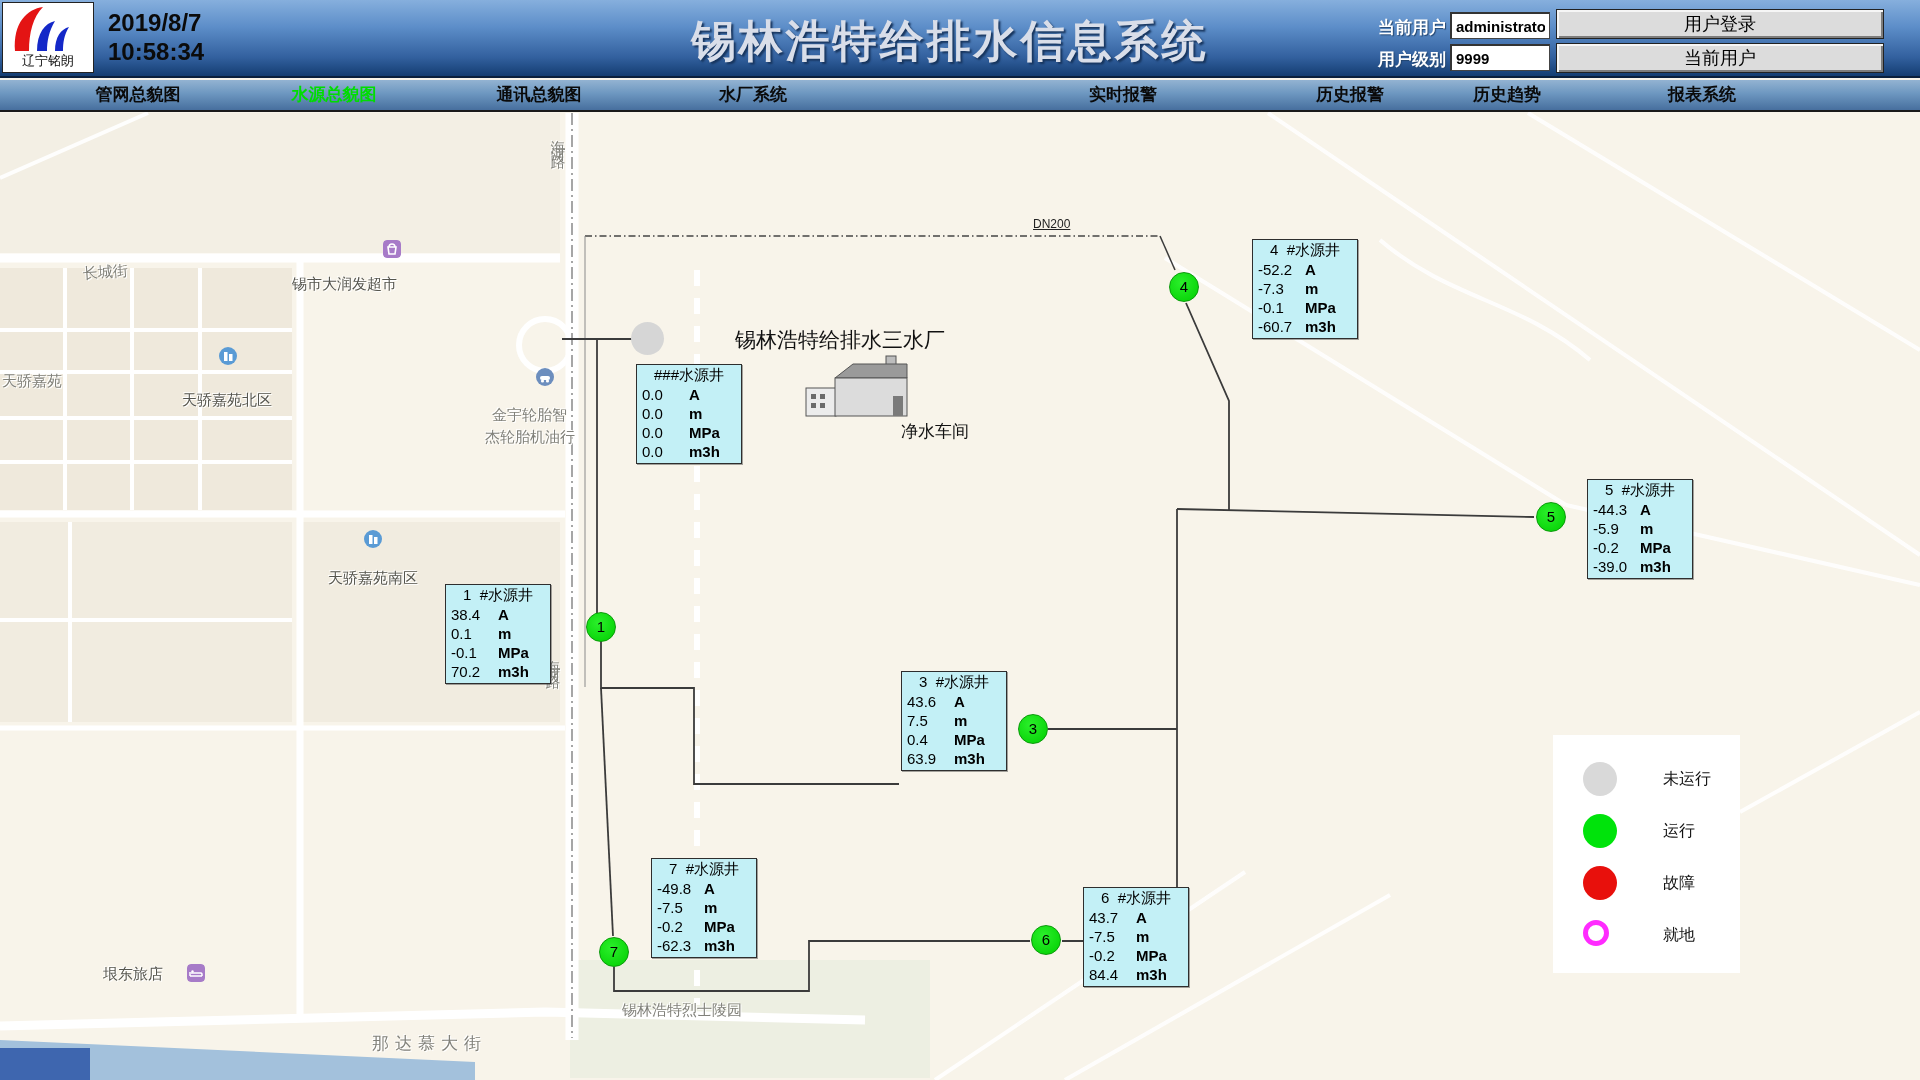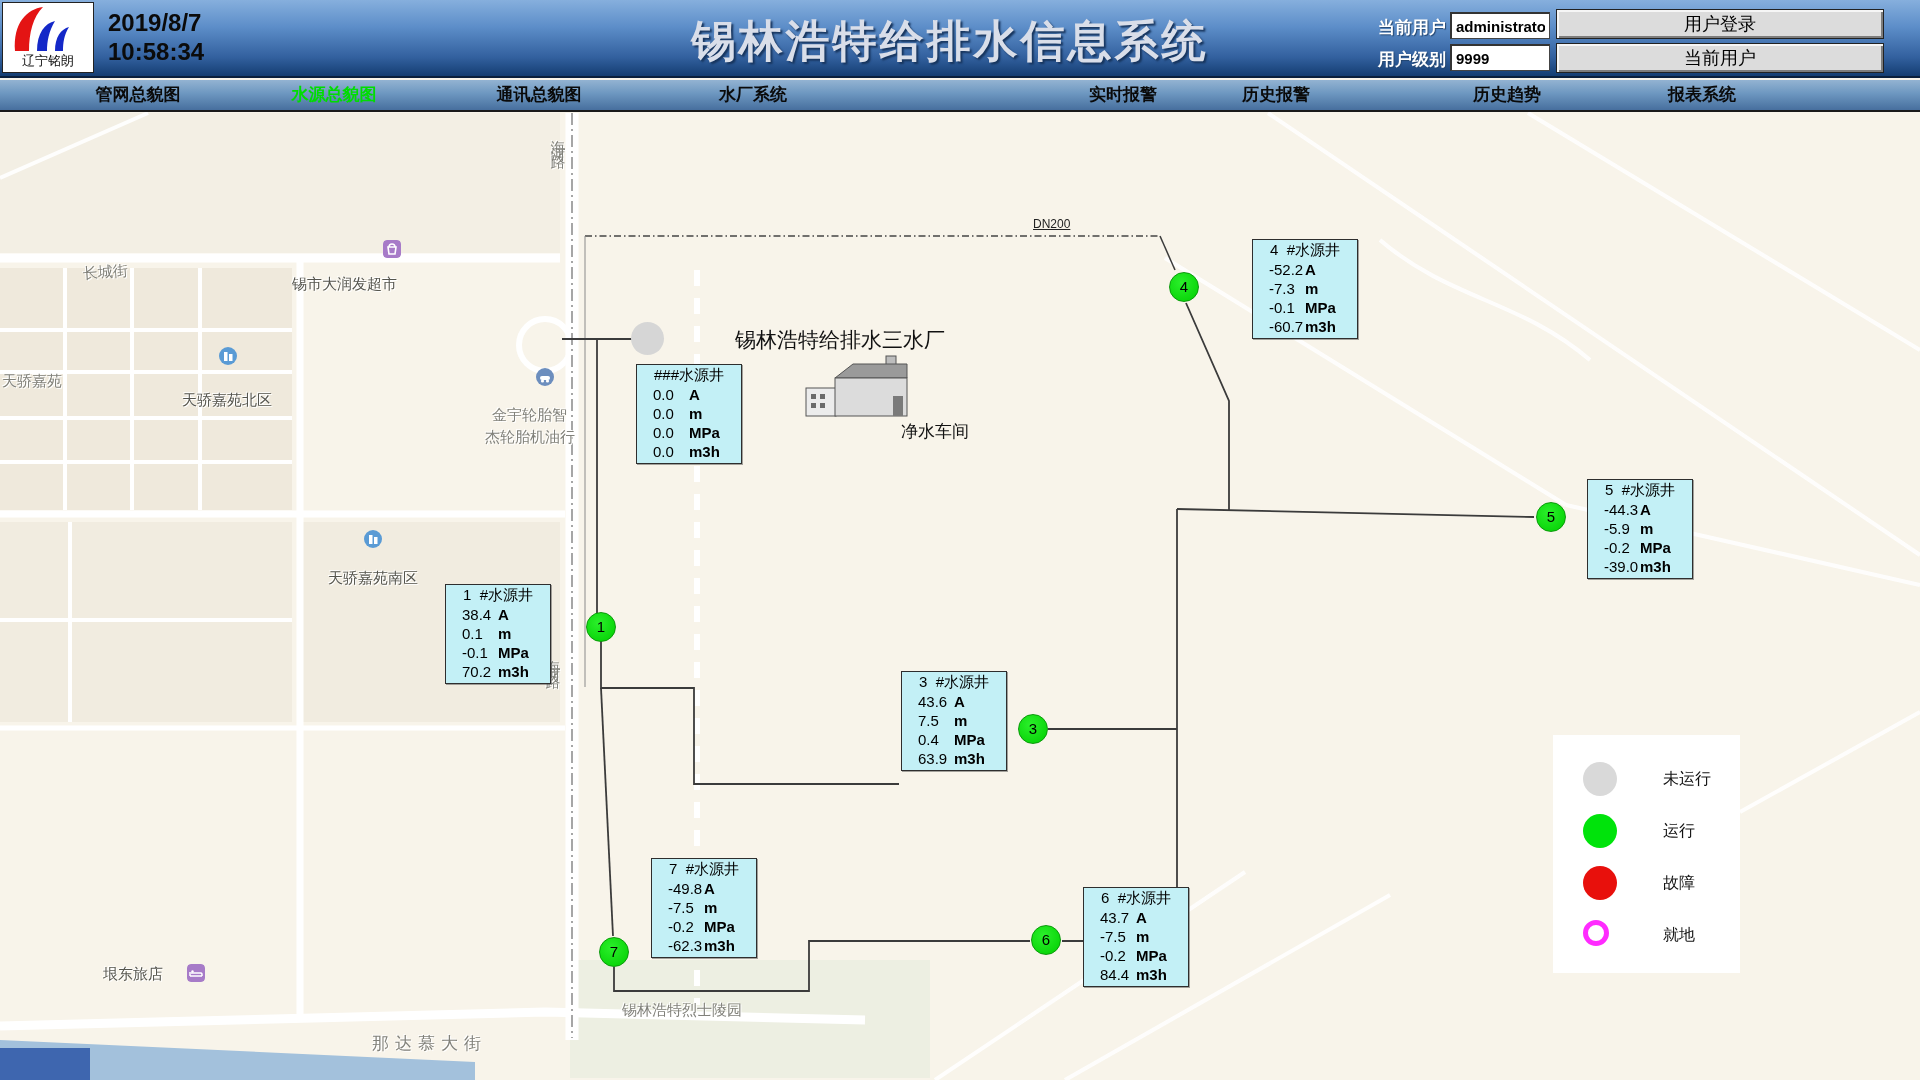--- a/index.html
+++ b/index.html
@@ -48,21 +48,21 @@
   .v-label { writing-mode:vertical-lr; text-orientation:upright; letter-spacing:7px; }
   .spread { letter-spacing:6px; font-size:17px;margin-top:35px; }
 
   .poi-icon { position:absolute; z-index:5; width:18px; height:18px; border-radius:4px; }
 
   
   .well-box { position:absolute; z-index:10; width:106px; height:100px; background:#c3f0f6;
               border:1px solid #2e2e2e; box-shadow:1px 1px 0 rgba(60,60,60,.45);
               font-size:15px; color:#000; }
   .well-title { text-align:center; height:20px; line-height:20px; white-space:pre; }
-  .well-row { position:relative; height:19px; line-height:19px; padding-left:16px; }
+  .well-row { position:relative; height:19px; line-height:19px; padding-left:5px; }
   .well-unit { position:absolute; left:52px; top:0; font-weight:bold; }
 
   
   .marker { position:absolute; z-index:12; width:30px; height:30px; border-radius:50%;
             background:radial-gradient(circle at 40% 35%, #2bef2b, #00ce00);
             border:1px solid #0a9a0a; color:#000; font-size:15px; text-align:center;
             line-height:28px; cursor:pointer; }
   .marker.idle { width:33px; height:33px; background:#d6d6d6; border:none; }
 
   
@@ -178,21 +178,21 @@
   <button class="hdr-btn" style="top:9px;">用户登录</button>
   <button class="hdr-btn" style="top:43px;">当前用户</button>
 </div>
 
 <div class="nav">
   <span class="nav-item" style="left:138px;">管网总貌图</span>
   <span class="nav-item active" style="left:334px;">水源总貌图</span>
   <span class="nav-item" style="left:539px;">通讯总貌图</span>
   <span class="nav-item" style="left:753px;">水厂系统</span>
   <span class="nav-item" style="left:1123px;">实时报警</span>
-  <span class="nav-item" style="left:1276px;">历史报警</span>
+  <span class="nav-item" style="left:1350px;">历史报警</span>
   <span class="nav-item" style="left:1507px;">历史趋势</span>
   <span class="nav-item" style="left:1702px;">报表系统</span>
 </div>
 
 <span class="map-label v-label" style="left:548px; top:128px;">海河路</span>
 <span class="map-label" style="left:83px; top:263px; transform:rotate(-4deg);">长城街</span>
 <span class="map-label dark" style="left:292px; top:275px;">锡市大润发超市</span>
 <span class="map-label" style="left:2px; top:372px;">天骄嘉苑</span>
 <span class="map-label dark" style="left:182px; top:391px;">天骄嘉苑北区</span>
 <span class="map-label" style="left:492px; top:406px;">金宇轮胎智</span>

